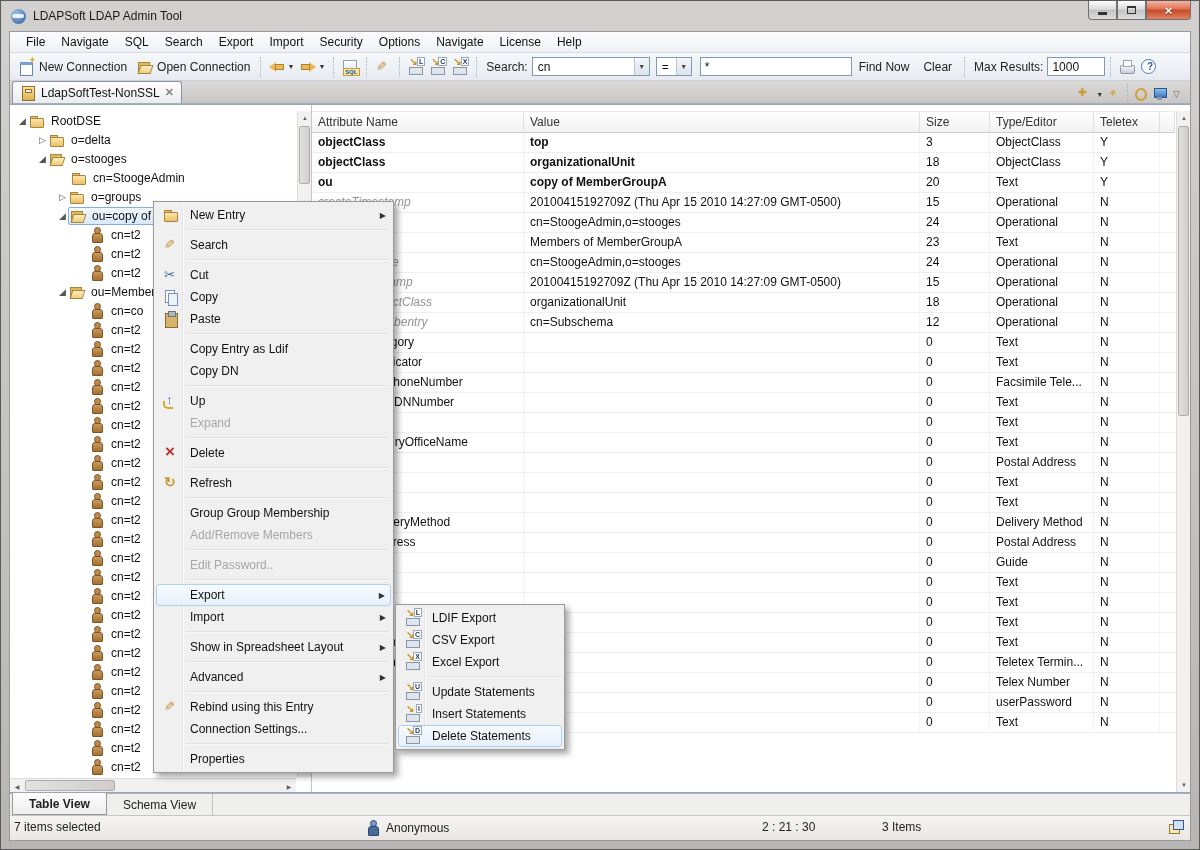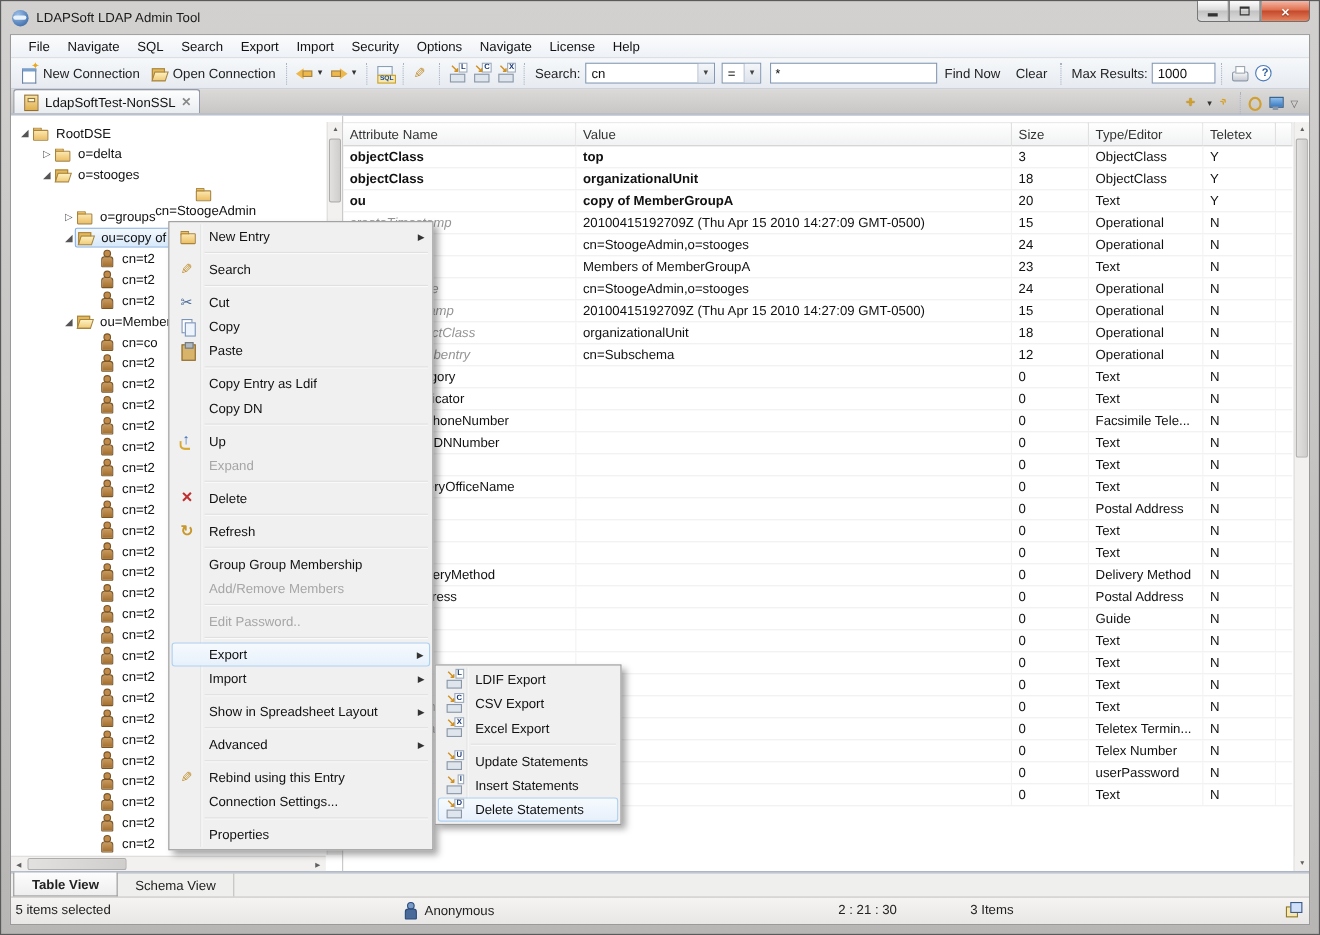--- a/index.html
+++ b/index.html
@@ -279,21 +279,21 @@
             <div class="tree-row" style="padding-left: 26px;">
               <span class="expander">▷</span>
               <span class="ic ic-folder"></span>
               <span class="tree-label">o=delta</span>
             </div>
             <div class="tree-row" style="padding-left: 26px;">
               <span class="expander">◢</span>
               <span class="ic ic-folder-open"></span>
               <span class="tree-label">o=stooges</span>
             </div>
-            <div class="tree-row" style="padding-left: 64px; flex-direction: column;">
+            <div class="tree-row" style="padding-left: 48px;">
               <span class="expander"></span>
               <span class="ic ic-folder"></span>
               <span class="tree-label">cn=StoogeAdmin</span>
             </div>
             <div class="tree-row" style="padding-left: 46px;">
               <span class="expander">▷</span>
               <span class="ic ic-folder"></span>
               <span class="tree-label">o=groups</span>
             </div>
             <div class="tree-row" style="padding-left: 46px;">
@@ -688,21 +688,21 @@
         </div>
       </div>
     </div>
 
     <div class="bottomtabs" id="bottomtabs">
         <div class="btab active">Table View</div>
         <div class="btab">Schema View</div>
       </div>
 
     <div class="statusbar">
-      <span class="sb-item" style="left:4px">5 items selected</span>
+      <span class="sb-item" style="left:4px">7 items selected</span>
       <span class="sb-item" style="left:355px">
         <span class="ic ic-person-blue"></span>
         <span>Anonymous</span>
       </span>
       <span class="sb-item" style="left:752px">2 : 21 : 30</span>
       <span class="sb-item" style="left:872px">3 Items</span>
       <span class="sb-item" style="right:6px;top:3px">
           <span class="ic ic-views"></span>
         </span>
     </div>

